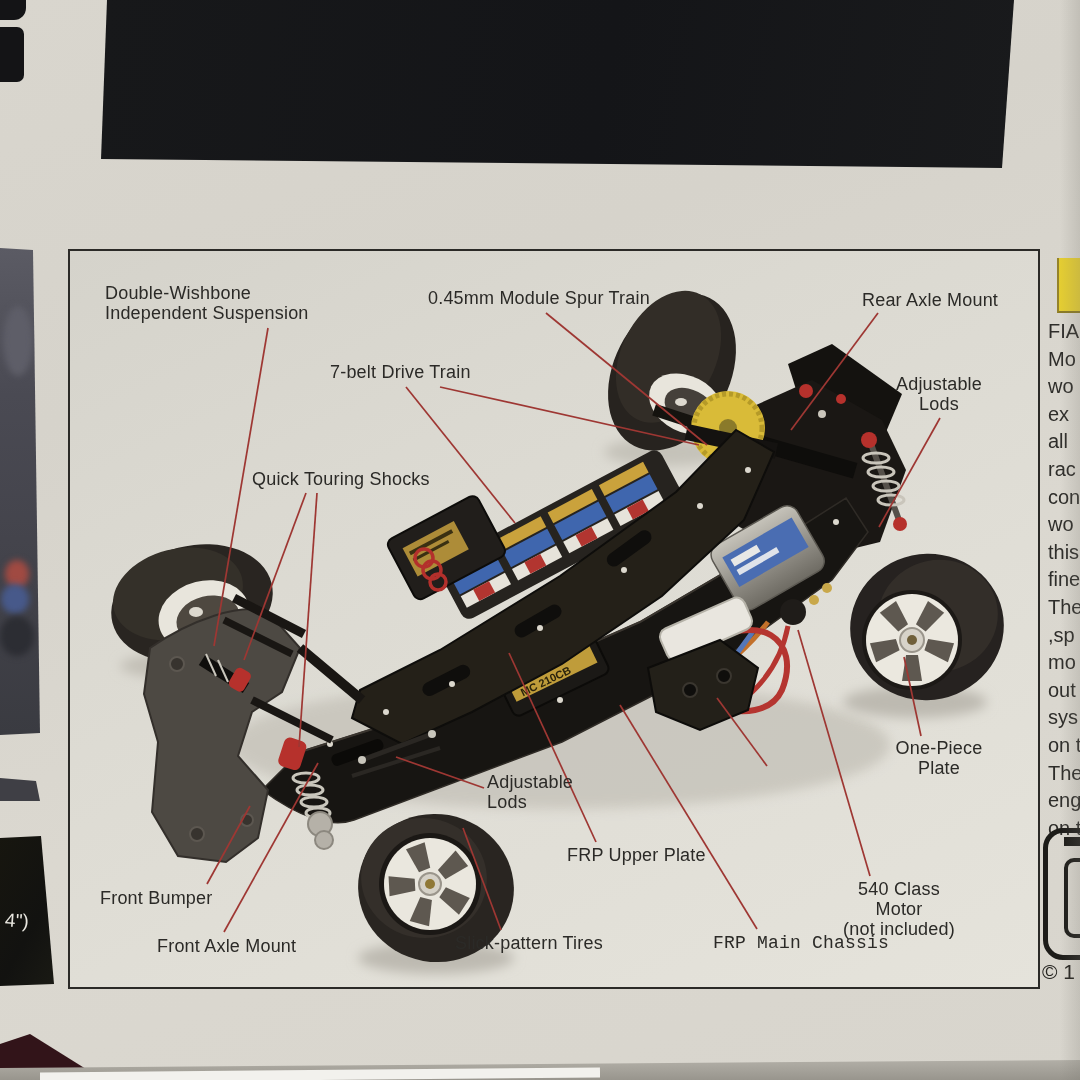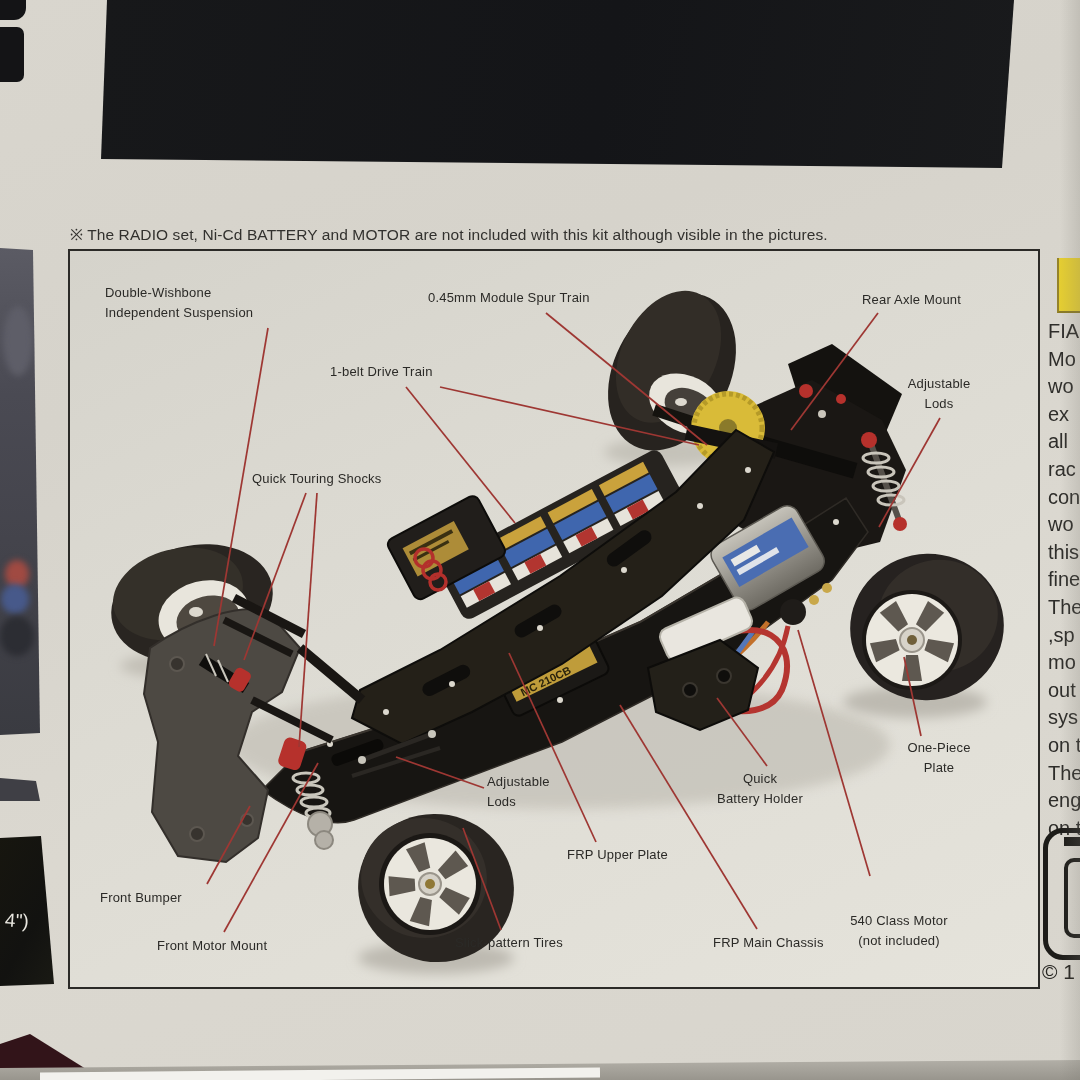--- a/index.html
+++ b/index.html
@@ -20,21 +20,21 @@
   .spine{left:0;top:836px;width:56px;height:150px;clip-path:polygon(0 2px,41px 0,54px 148px,0 150px);
          background:linear-gradient(120deg,#17160f,#121210 60%,#1a1a14);}
   .spine-text{position:absolute;left:5px;top:74px;color:#e9e7e0;font-size:19px;transform:rotate(4deg);}
   .ledge{left:0;top:778px;width:40px;height:23px;background:#3f3f45;clip-path:polygon(0 0,36px 3px,40px 23px,0 23px);}
   
   .disclaimer{left:70px;top:223px;width:800px;font-size:15.5px;color:#32312e;letter-spacing:.1px;}
   
   .panel{left:68px;top:249px;width:968px;height:736px;border:2px solid #2b2a27;
          background:linear-gradient(155deg,#d5d3cb 0%,#dbd9d1 30%,#e0ded6 62%,#e5e3db 100%);}
   
-  .callout{position:absolute;font-size:13px;line-height:20px;color:#2b2a27;white-space:pre-line;letter-spacing:.2px;}
+  .callout{position:absolute;font-size:18px;line-height:20px;color:#2b2a27;white-space:pre-line;letter-spacing:.2px;}
   .center{text-align:center;}
   
   .ysq{left:1057px;top:258px;width:30px;height:53px;background:#e4cd32;border-left:2px solid #95832a;border-bottom:2px solid #8a7a25;}
   .sidecol{left:1048px;top:320px;width:32px;height:520px;overflow:hidden;}
   .side-line{height:27.6px;font-size:20px;color:#2e2d2a;white-space:nowrap;}
   .tx-outer{left:1043px;top:828px;width:72px;height:122px;border:5px solid #1d1c19;border-radius:20px;}
   .tx-inner{left:1064px;top:858px;width:44px;height:72px;border:4px solid #1d1c19;border-radius:10px;}
   .tx-bar{left:1064px;top:837px;width:20px;height:9px;background:#1d1c19;}
   .copyright{left:1042px;top:960px;font-size:21px;color:#262521;}
   
@@ -58,21 +58,20 @@
     <div class="blob" style="left:3px;top:58px;width:30px;height:70px;background:#5e5e68;"></div>
     <div class="blob" style="left:5px;top:312px;width:24px;height:28px;background:#a04a42;"></div>
     <div class="blob" style="left:1px;top:336px;width:28px;height:30px;background:#47598a;"></div>
     <div class="blob" style="left:0;top:368px;width:34px;height:40px;background:#2c2d33;"></div>
   </div>
   <div class="abs ledge"></div>
   <div class="abs spine">
     <div class="spine-text">4")</div>
   </div>
 
-  <div class="abs disclaimer">※ The RADIO set, Ni-Cd BATTERY and MOTOR are not included with this kit although visible in the pictures.</div>
 
   <div class="abs panel"></div>
 
   <svg width="1080" height="1080" viewBox="0 0 1080 1080">
     <defs>
       <filter id="soft" x="-40%" y="-40%" width="180%" height="180%">
           <feGaussianBlur stdDeviation="6"></feGaussianBlur>
         </filter>
       <linearGradient id="motorGrad" x1="0" y1="0" x2="0" y2="1">
         <stop offset="0" stop-color="#c6c3ba"></stop>
@@ -306,37 +305,35 @@
       <line x1="224" y1="932" x2="318" y2="763"></line>
       <line x1="501" y1="930" x2="463" y2="828"></line>
       <line x1="757" y1="929" x2="620" y2="705"></line>
     </g>
   </svg>
 
   <div class="callout" style="left:105px;top:283px;">Double-Wishbone
 Independent Suspension</div>
   <div class="callout" style="left:428px;top:288px;">0.45mm Module Spur Train</div>
   <div class="callout" style="left:862px;top:290px;">Rear Axle Mount</div>
-  <div class="callout" style="left:330px;top:362px;">1-belt Drive Train</div>
+  <div class="callout" style="left:330px;top:362px;">7-belt Drive Train</div>
   <div class="callout" style="left:252px;top:469px;">Quick Touring Shocks</div>
   <div class="callout center" style="left:894px;top:374px;width:90px;">Adjustable
 Lods</div>
   <div class="callout center" style="left:891px;top:738px;width:96px;">One-Piece
 Plate</div>
   <div class="callout" style="left:487px;top:772px;">Adjustable
 Lods</div>
-  <div class="callout center" style="left:698px;top:769px;width:124px;">Quick
-Battery Holder</div>
   <div class="callout" style="left:567px;top:845px;">FRP Upper Plate</div>
-  <div class="callout center" style="left:834px;top:879px;width:130px;margin-top:32px;">540 Class Motor
+  <div class="callout center" style="left:834px;top:879px;width:130px;">540 Class Motor
 (not included)</div>
   <div class="callout" style="left:100px;top:888px;">Front Bumper</div>
-  <div class="callout" style="left:157px;top:936px;">Front Motor Mount</div>
+  <div class="callout" style="left:157px;top:936px;">Front Axle Mount</div>
   <div class="callout" style="left:455px;top:933px;">Slick-pattern Tires</div>
-  <div class="callout" style="left:713px;top:933px;">FRP Main Chassis</div>
+  <div class="callout" style="left:713px;top:933px;font-family:Liberation Mono, monospace;">FRP Main Chassis</div>
 
   <div class="abs ysq"></div>
   <div class="abs sidecol">
     <div class="side-line">FIA</div>
     <div class="side-line">Mo</div>
     <div class="side-line">wo</div>
     <div class="side-line">ex</div>
     <div class="side-line">all</div>
     <div class="side-line">rac</div>
     <div class="side-line">con</div>

